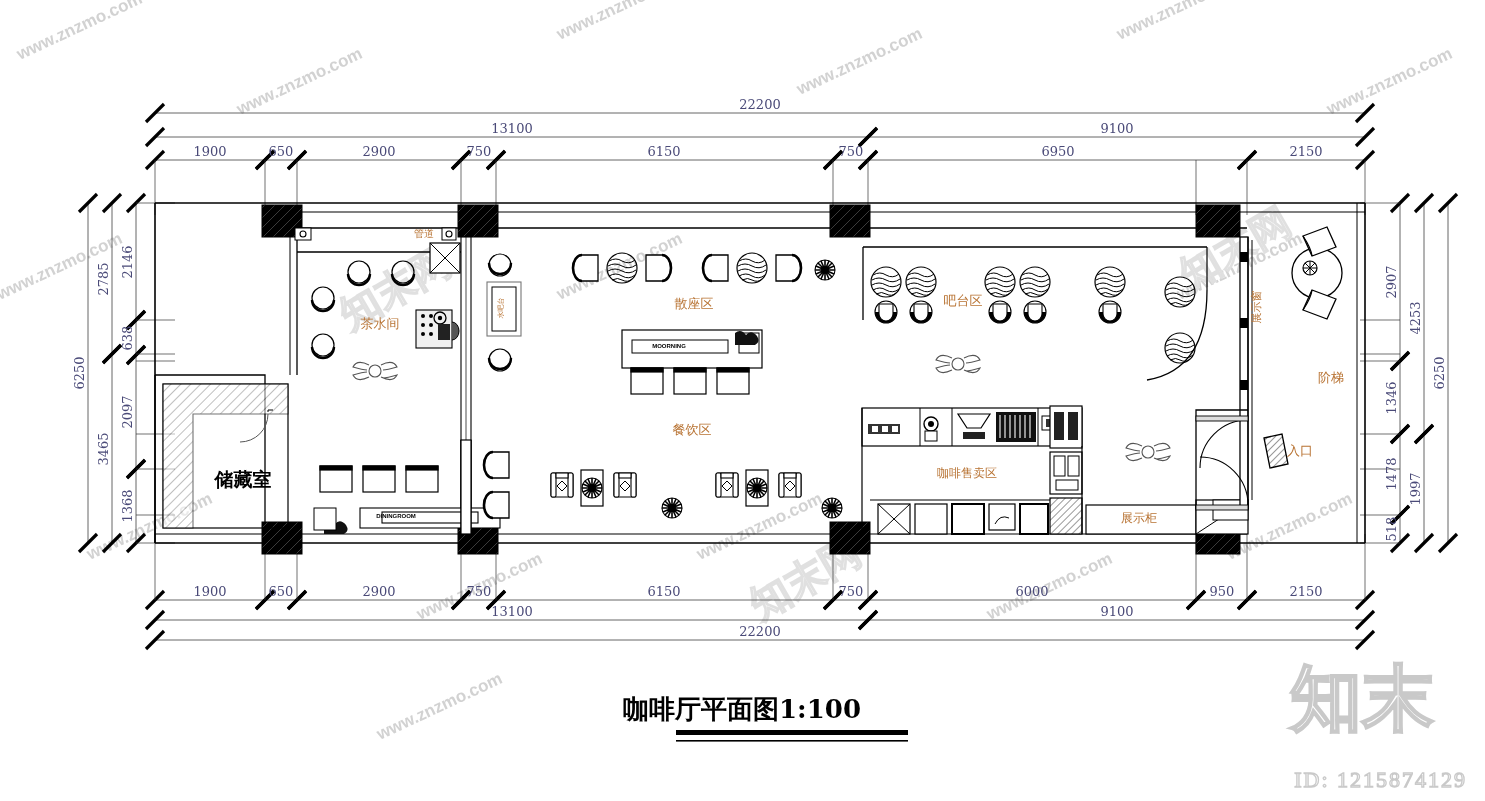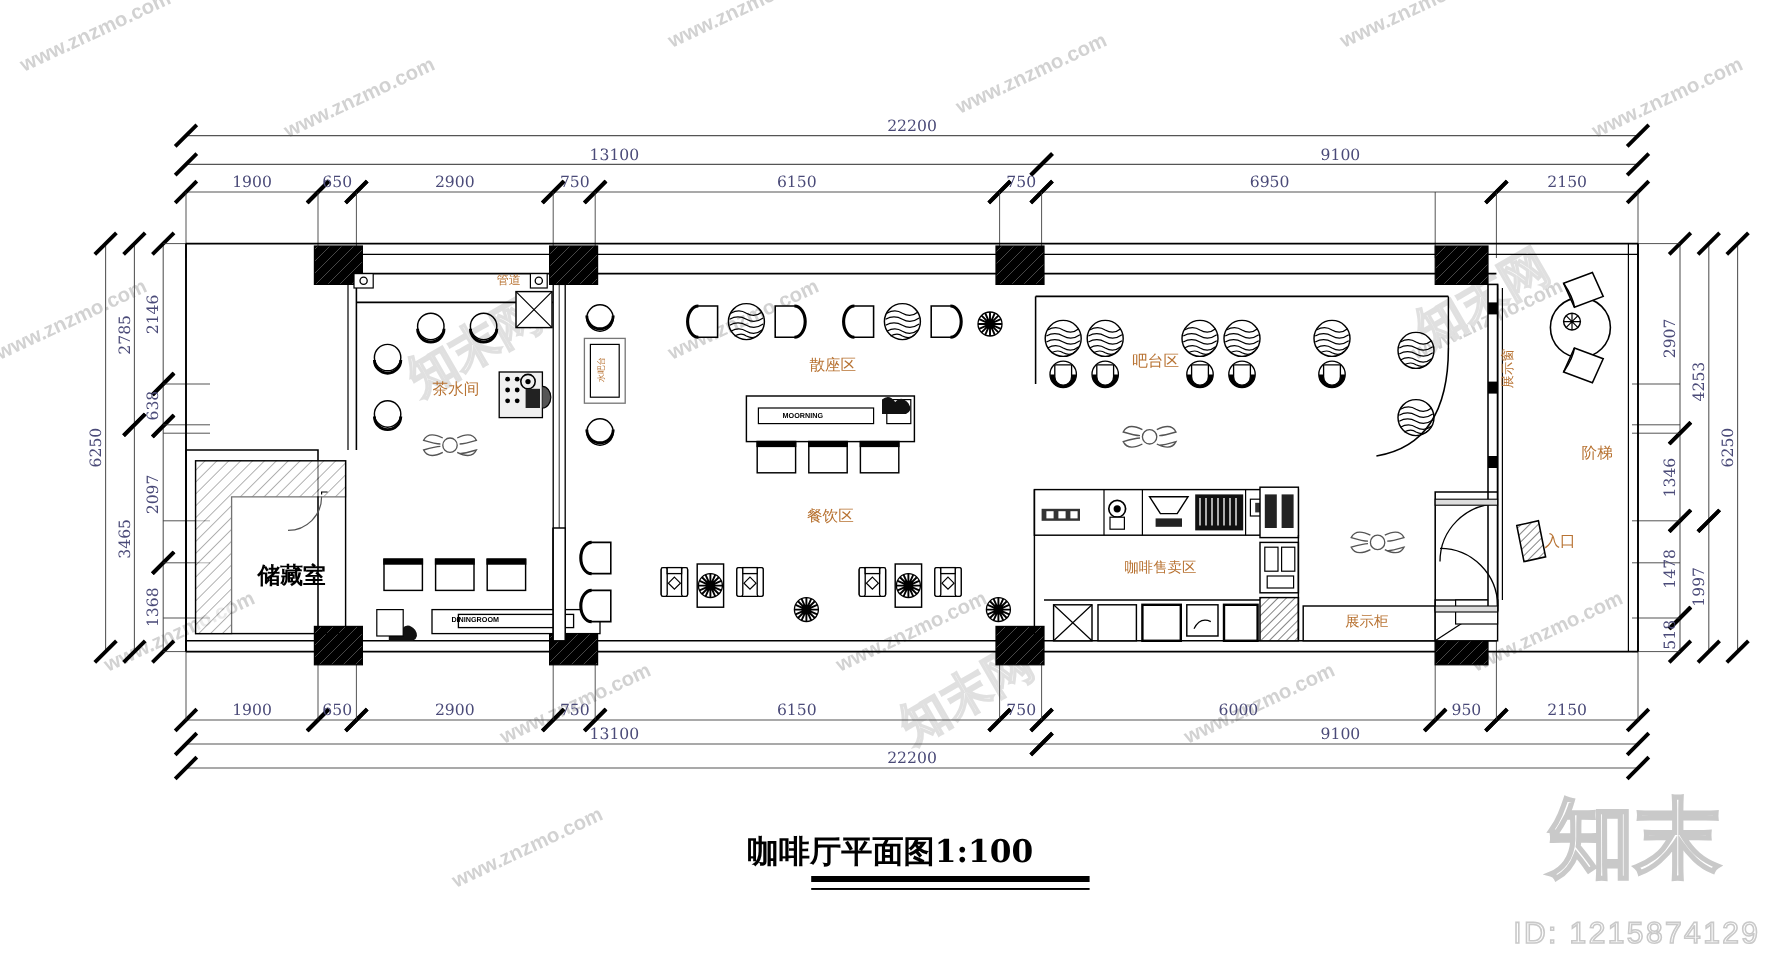--- a/index.html
+++ b/index.html
@@ -1,21 +1,21 @@
 <!DOCTYPE html>
 <html><head>
 <meta charset="utf-8">
 <style>
   html,body{margin:0;padding:0;background:#ffffff;}
   body{width:1485px;height:801px;overflow:hidden;font-family:"Liberation Serif",serif;}
   #stage{position:relative;width:1485px;height:801px;background:#fff;}
   svg{display:block;}
   #zm-logo{position:absolute;right:18px;bottom:58px;width:210px;height:86px;}
-  #zm-id{position:absolute;right:18px;bottom:8px;font-family:Liberation Sans, sans-serif;
-      font-size:25px;letter-spacing:2px;color:#fff;-webkit-text-stroke:1.3px #c9c9c9;
+  #zm-id{position:absolute;right:18px;bottom:8px;font-family:Liberation Serif, serif;
+      font-size:22px;letter-spacing:2px;color:#fff;-webkit-text-stroke:1.3px #c9c9c9;
       text-stroke:1.3px #c9c9c9;white-space:nowrap;}
 </style>
 </head>
 <body>
 
 <div id="stage">
 
   <svg id="plan-svg" width="1485" height="801" viewBox="0 0 1485 801">
     <defs>
       <pattern id="colhatch" width="10" height="10" patternUnits="userSpaceOnUse">

